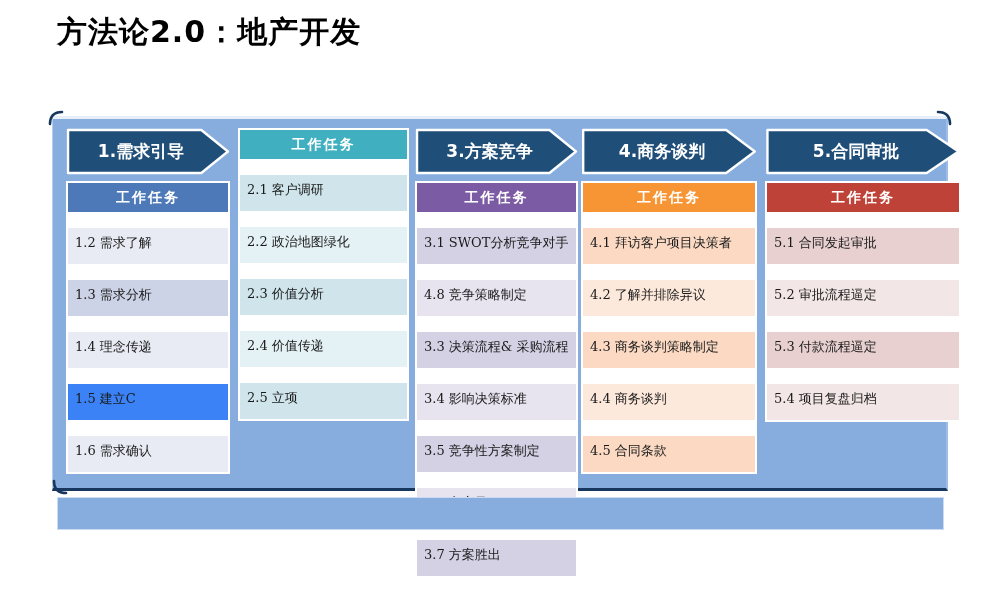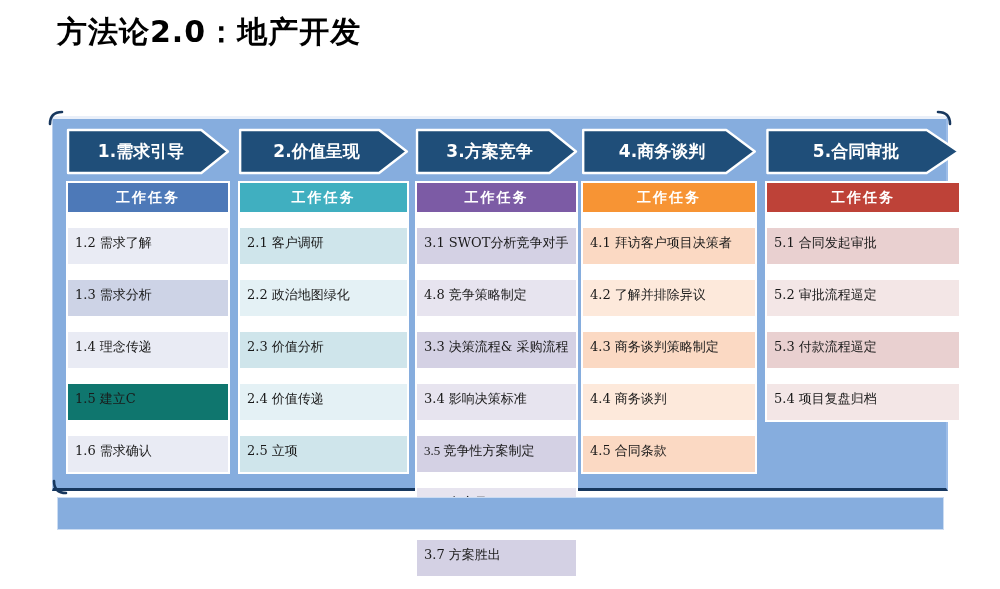--- a/index.html
+++ b/index.html
@@ -49,32 +49,26 @@
         <svg viewBox="0 0 160 47" preserveAspectRatio="none">
             <polygon points="2,2 132,2 158,23.5 132,45 2,45"></polygon>
           </svg>
         <div class="arrow-label">1.需求引导</div>
       </div>
       <div class="tasks-wrap">
         <div class="tasks-header" style="background-color: rgb(77, 121, 184);">工作任务</div>
         <div class="task-row" style="background-color: rgb(233, 235, 244);">1.2 需求了解</div>
         <div class="task-row" style="background-color: rgb(205, 211, 230);">1.3 需求分析</div>
         <div class="task-row" style="background-color: rgb(233, 235, 244);">1.4 理念传递</div>
-        <div class="task-row" style="background-color: #0f766e;">1.5 建立C</div>
+        <div class="task-row" style="background-color: #3b82f6;">1.5 建立C</div>
         <div class="task-row" style="background-color: rgb(233, 235, 244);">1.6 需求确认</div>
       </div>
     </div>
 
     <div class="col col-2">
-      <div class="arrow-wrap">
-        <svg viewBox="0 0 160 47" preserveAspectRatio="none">
-            <polygon points="2,2 132,2 158,23.5 132,45 2,45"></polygon>
-          </svg>
-        <div class="arrow-label">2.价值呈现</div>
-      </div>
       <div class="tasks-wrap">
         <div class="tasks-header" style="background-color: rgb(64, 175, 192);">工作任务</div>
         <div class="task-row" style="background-color: rgb(207, 229, 235);">2.1 客户调研</div>
         <div class="task-row" style="background-color: rgb(228, 241, 245);">2.2 政治地图绿化</div>
         <div class="task-row" style="background-color: rgb(207, 229, 235);">2.3 价值分析</div>
         <div class="task-row" style="background-color: rgb(228, 241, 245);">2.4 价值传递</div>
         <div class="task-row" style="background-color: rgb(207, 229, 235);">2.5 立项</div>
       </div>
     </div>
 
@@ -84,21 +78,21 @@
             <polygon points="2,2 132,2 158,23.5 132,45 2,45"></polygon>
           </svg>
         <div class="arrow-label">3.方案竞争</div>
       </div>
       <div class="tasks-wrap">
         <div class="tasks-header" style="background-color: rgb(124, 91, 165);">工作任务</div>
         <div class="task-row" style="background-color: rgb(212, 209, 228);">3.1 SWOT分析竞争对手</div>
         <div class="task-row" style="background-color: rgb(231, 228, 239);">4.8 竞争策略制定</div>
         <div class="task-row" style="background-color: rgb(212, 209, 228);">3.3 决策流程&amp; 采购流程</div>
         <div class="task-row" style="background-color: rgb(231, 228, 239);">3.4 影响决策标准</div>
-        <div class="task-row" style="background-color: rgb(212, 209, 228); font-family: Liberation Serif, serif;">3.5 竞争性方案制定</div>
+        <div class="task-row" style="background-color: rgb(212, 209, 228);">3.5 竞争性方案制定</div>
         <div class="task-row" style="background-color: rgb(231, 228, 239);">3.6 方案呈现</div>
         <div class="task-row" style="background-color: rgb(212, 209, 228);">3.7 方案胜出</div>
       </div>
     </div>
 
     <div class="col col-4">
       <div class="arrow-wrap">
         <svg viewBox="0 0 160 47" preserveAspectRatio="none">
             <polygon points="2,2 132,2 158,23.5 132,45 2,45"></polygon>
           </svg>

